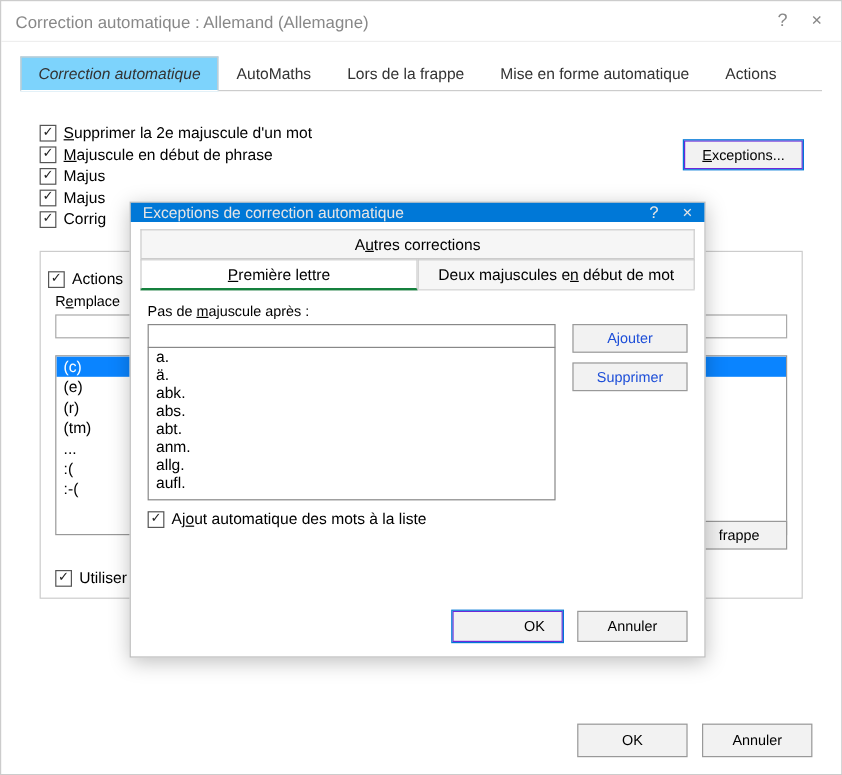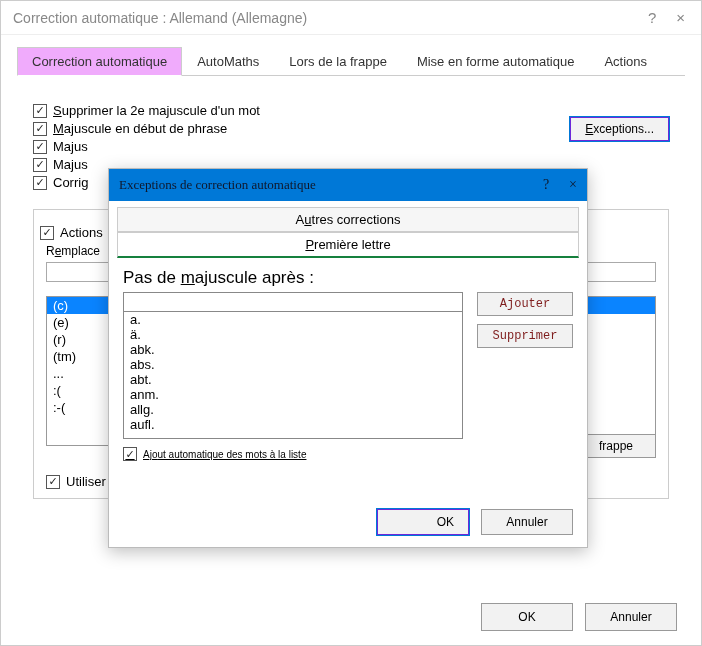--- a/index.html
+++ b/index.html
@@ -44,21 +44,22 @@
     border: 1px solid transparent;
     border-bottom: none;
     cursor: pointer;
     color: #333;
     position: relative;
   }
   .tab.active {
     border: 1px solid #ccc;
     border-bottom: 1px solid #fff;
     margin-bottom: -1px;
-    background: #f0abfc;
+    background: #7dd3fc;
+    font-style: italic;
   }
   .tab-panel {
     margin: 10px 16px 0 16px;
     padding: 8px 16px 12px 16px;
   }
   .check-row {
     display: flex;
     align-items: center;
     gap: 6px;
     margin: 3px 0;
@@ -112,28 +113,27 @@
     left: 108px;
     top: 168px;
     width: 480px;
     height: 380px;
     background: #fff;
     border: 1px solid #bbb;
     box-shadow: 0 4px 16px rgba(0,0,0,.25);
     z-index: 10;
   }
   .modal-titlebar {
-    height: 32px;
+    height: 16px;
     background: #0078d7;
-    color: #0f172a;
+    color: #e5e5e5;
     display: flex;
     align-items: center;
     padding: 0 10px;
     font-size: 13px;
-    font-family: Liberation Serif, serif;
   }
   .modal-titlebar .t { flex: 1; }
   .modal-titlebar .acts { display: flex; gap: 20px; font-size: 14px; }
   .modal-titlebar .acts span { cursor: pointer; }
   .modal-body { padding: 0; }
   .modal-tabs-upper {
     text-align: center;
     padding: 6px 8px 0 8px;
     font-size: 13px;
   }
@@ -160,40 +160,40 @@
     text-align: center;
     background: #f6f6f6;
     cursor: pointer;
   }
   .modal-tabs-lower-row .mtab.active {
     background: #fff;
     border-bottom: 2px solid #15803d;
     margin-bottom: -1px;
   }
   .modal-content { padding: 10px 14px 0 14px; }
-  .modal-content label { display: block; margin-bottom: 4px; font-size: 17px; }
+  .modal-content label { display: block; margin-bottom: 4px; font-size: 12px; }
   .modal-row { display: flex; gap: 14px; align-items: flex-start; }
   .modal-input {
     width: 100%;
     border: 1px solid #888;
     height: 20px;
     padding: 1px 4px;
     font-size: 13px;
   }
   .modal-list {
     border: 1px solid #888;
     height: 128px;
     overflow-y: scroll;
     margin-top: -1px;
     font-size: 13px;
   }
   .modal-list .row { padding: 0 6px; }
   .modal-btns { display: flex; flex-direction: column; gap: 8px; }
-  .modal-btns .btn { min-width: 96px; color: #7f1d1d; font-family: Liberation Mono, monospace; }
-  .modal-check { margin-top: 8px; display: flex; align-items: center; gap: 6px; font-size: 10px; text-decoration: underline; }
+  .modal-btns .btn { min-width: 96px; color: #1d4ed8; }
+  .modal-check { margin-top: 8px; display: flex; align-items: center; gap: 6px; font-size: 13px; }
   .modal-footer {
     position: absolute;
     bottom: 12px; right: 14px;
     display: flex; gap: 12px;
   }
   .modal-footer .btn { min-width: 92px; padding: 5px 14px; }
 
   .under { text-decoration: underline; }
   .field-input { border: 1px solid #aaa; height: 20px; font-size: 13px; }
 </style>
@@ -290,20 +290,21 @@
       <span>×</span>
     </div>
   </div>
   <div class="modal-body">
     <div class="modal-tabs-upper">
       <div class="modal-tabs-upper-row">
         <div class="mtab">A<span class="under">u</span>tres corrections</div>
       </div>
       <div class="modal-tabs-lower-row">
         <div class="mtab active"><span class="under">P</span>remière lettre</div>
+        <div class="mtab">Deux majuscules e<span class="under">n</span> début de mot</div>
       </div>
     </div>
     <div class="modal-content">
       <label>Pas de <span class="under">m</span>ajuscule après :</label>
       <div class="modal-row">
         <div style="flex:1;">
           <input class="modal-input" value="" style="">
           <div class="modal-list">
             <div class="row">a.</div>
             <div class="row">ä.</div>

